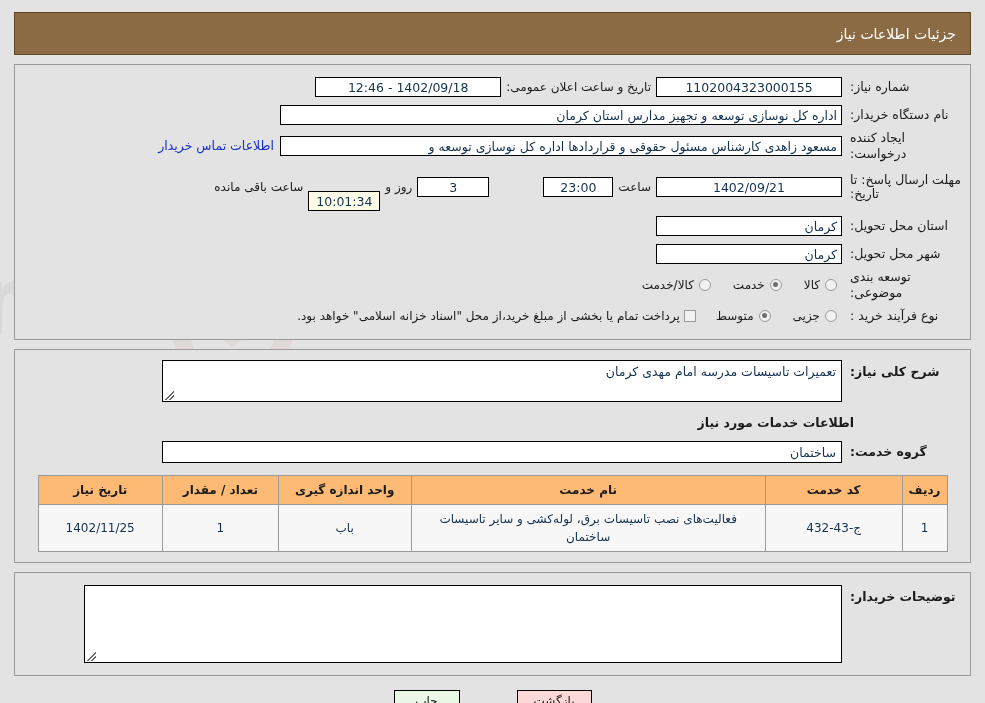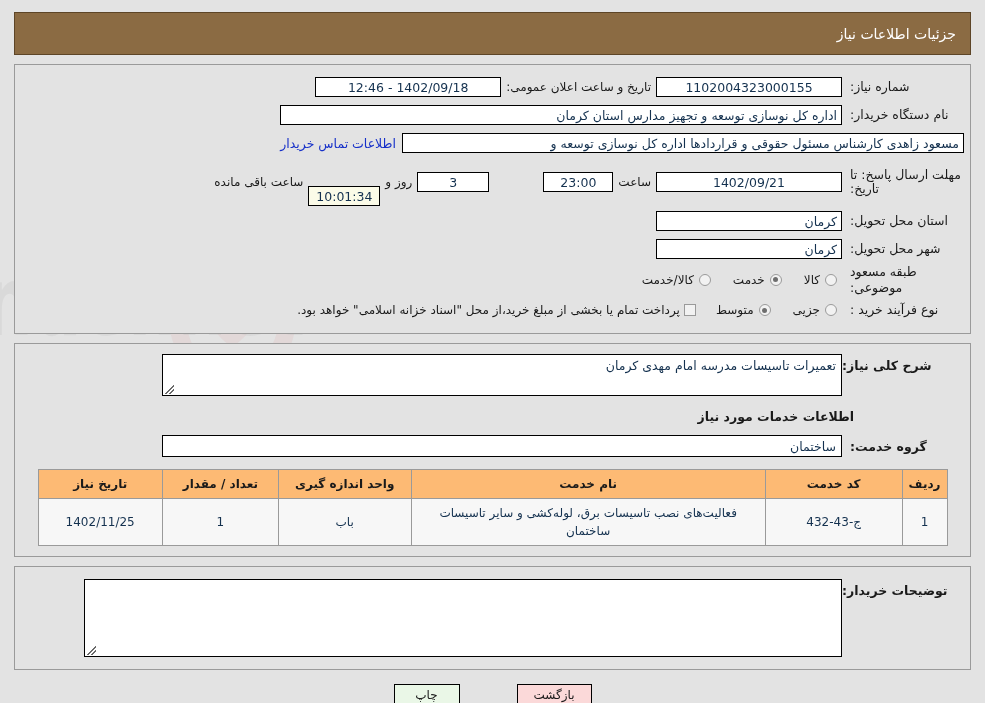--- a/index.html
+++ b/index.html
@@ -146,21 +146,21 @@
     display: inline-block;
     box-sizing: border-box;
     margin: 0 6px 0 4px;
   }
   .note { font-size: 12px; color: #1a1a1a; }
 
   
   .ta-row { display: flex; align-items: flex-start; }
   .ta-lbl {
     width: 122px; flex: 0 0 122px;
-    text-align: left; padding-left: 0;
+    text-align: left; padding-left: 8px;
     font-weight: bold; font-size: 12.5px;
     padding-top: 4px; box-sizing: border-box;
   }
   .ta {
     border: 1px solid #000;
     background: #fff;
     box-sizing: border-box;
     position: relative;
     padding: 3px 5px;
     font-size: 12.5px;
@@ -287,20 +287,21 @@
     <span class="txt-sm">تاریخ و ساعت اعلان عمومی:</span>
     <span class="fld num w-date">1402/09/18 - 12:46</span>
   </div>
 
   <div class="frow">
     <span class="lbl">نام دستگاه خریدار:</span>
     <span class="fld rt w-org">اداره کل نوسازی  توسعه و تجهیز مدارس استان کرمان</span>
   </div>
 
   <div class="frow">
+    <span class="lbl">ایجاد کننده درخواست:</span>
     <span class="fld rt w-org">مسعود زاهدی کارشناس مسئول حقوقی و قراردادها اداره کل نوسازی  توسعه و</span>
     <span class="link">اطلاعات تماس خریدار</span>
   </div>
 
   <div class="frow">
     <span class="lbl two-line">مهلت ارسال پاسخ: تا تاریخ:</span>
     <span class="fld num w-pdate">1402/09/21</span>
     <span class="txt-sm">ساعت</span>
     <span class="fld num w-hour">23:00</span>
     <span class="txt-sm" style="width:44px"></span>
@@ -314,21 +315,21 @@
     <span class="lbl">استان محل تحویل:</span>
     <span class="fld rt w-need">کرمان</span>
   </div>
 
   <div class="frow">
     <span class="lbl">شهر محل تحویل:</span>
     <span class="fld rt w-need">کرمان</span>
   </div>
 
   <div class="frow">
-    <span class="lbl">طبقه مسعود موضوعی:</span>
+    <span class="lbl">توسعه بندی موضوعی:</span>
     <span class="radio-group">
       <span class="radio"></span>
       <span class="radio-label">کالا</span>
       <span class="radio on"></span>
       <span class="radio-label">خدمت</span>
       <span class="radio"></span>
       <span class="radio-label">کالا/خدمت</span>
     </span>
   </div>
 

